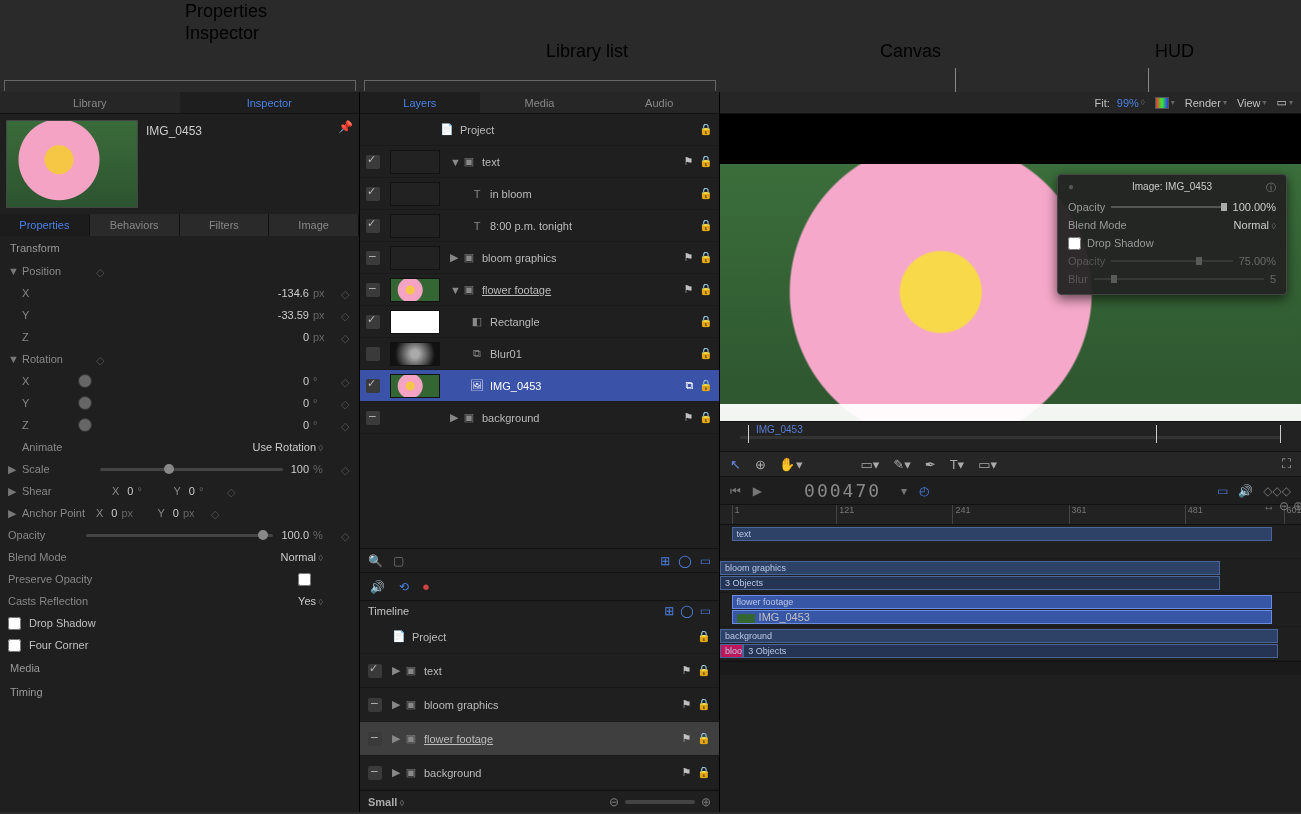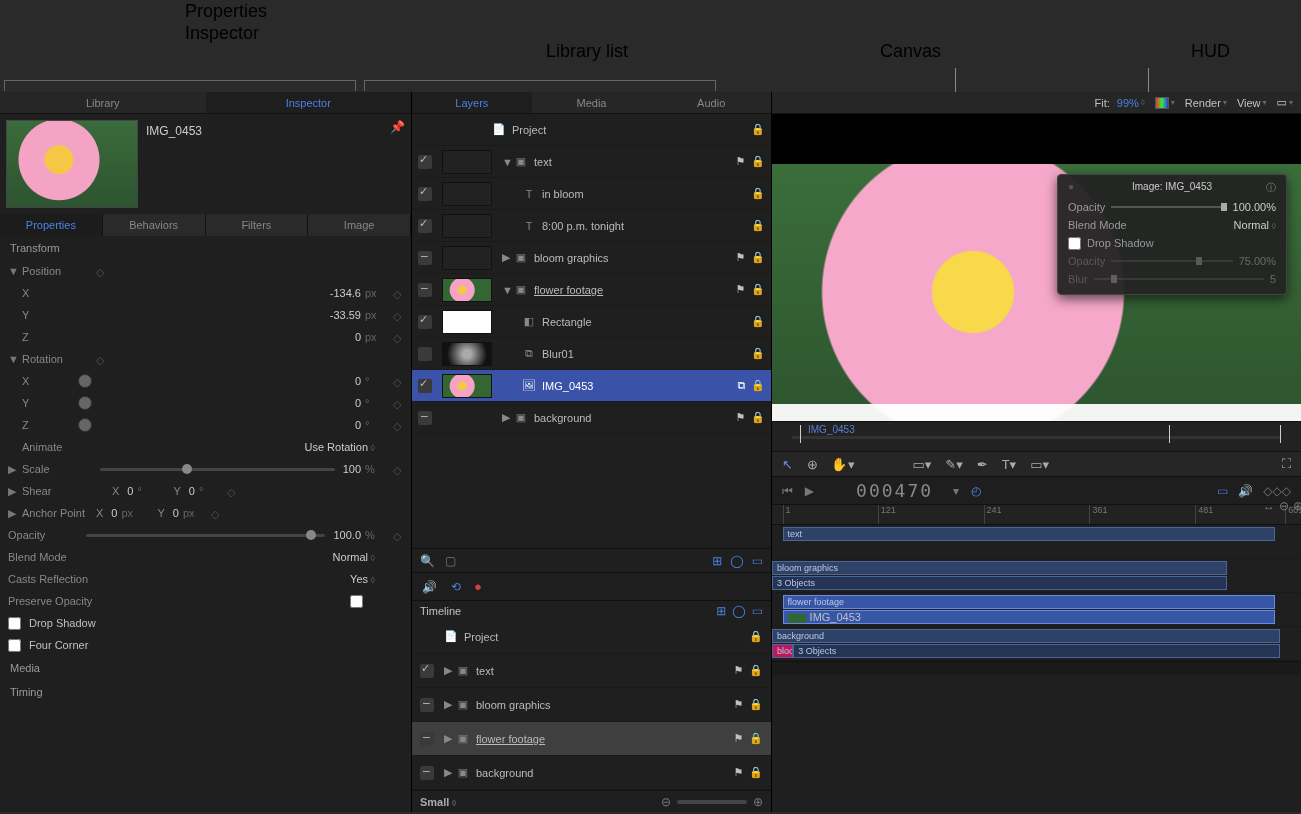--- a/index.html
+++ b/index.html
@@ -6,21 +6,21 @@
   body { background:#2a2a2a; width:1301px; height:814px; position:relative; }
   .annotations { position:absolute; top:0; left:0; right:0; height:92px; pointer-events:none; color:#000; }
   .anno-label { position:absolute; font-size:18px; color:#000; line-height:22px; }
   .anno-bracket { position:absolute; border-top:1px solid #666; height:12px; }
   .anno-bracket::before, .anno-bracket::after { content:""; position:absolute; top:0; width:1px; height:10px; background:#666; }
   .anno-bracket::before { left:0; }
   .anno-bracket::after { right:0; }
   .anno-line { position:absolute; width:1px; background:#888; }
 
   .app { position:absolute; top:92px; left:0; width:1301px; height:720px; display:flex; background:#1f1f1f; }
-  .col-inspector { width:412px; display:flex; flex-direction:column; border-right:1px solid #000; }
+  .col-inspector { width:360px; display:flex; flex-direction:column; border-right:1px solid #000; }
   .col-layers { width:360px; display:flex; flex-direction:column; border-right:1px solid #000; }
   .col-canvas { flex:1; display:flex; flex-direction:column; }
 
   .tabrow { display:flex; height:22px; background:#262626; border-bottom:1px solid #111; }
   .tabrow .tab { flex:1; text-align:center; line-height:22px; color:#888; cursor:pointer; }
   .tabrow .tab.active { color:#4a82e6; background:#1e1e1e; }
 
   .preview-row { display:flex; padding:6px; align-items:flex-start; gap:8px; }
   .preview-thumb { width:132px; height:88px; background:#315a2f; border:1px solid #444; position:relative; overflow:hidden; }
   .flower { position:absolute; inset:0; background:radial-gradient(circle at 40% 45%, #f5c744 0 14px, transparent 15px), radial-gradient(circle at 40% 45%, #f4a3c5 0 40px, transparent 41px), linear-gradient(#3a6b3a,#2d5430); }
@@ -135,21 +135,21 @@
 <div class="annotations">
   <div class="anno-label" style="left:185px; top:0;">Properties<br>Inspector</div>
   <div class="anno-bracket" style="left:4px; width:352px; top:80px;"></div>
 
   <div class="anno-label" style="left:546px; top:40px;">Library list</div>
   <div class="anno-bracket" style="left:364px; width:352px; top:80px;"></div>
 
   <div class="anno-label" style="left:880px; top:40px;">Canvas</div>
   <div class="anno-line" style="left:955px; top:68px; height:140px;"></div>
 
-  <div class="anno-label" style="left:1191px; top:40px;">HUD</div>
+  <div class="anno-label" style="left:1155px; top:40px;">HUD</div>
   <div class="anno-line" style="left:1148px; top:68px; height:90px;"></div>
 </div>
 
 <div class="app">
 
   <div class="col-inspector">
     <div class="tabrow">
       <div class="tab">Library</div>
       <div class="tab active">Inspector</div>
     </div>
@@ -267,27 +267,27 @@
         <span class="val">100.0</span>
         <span class="unit">%</span>
         <span class="keydot">◇</span>
       </div>
     <div class="prop-row">
         <span class="lbl">Blend Mode</span>
         <span class="val dropdown">Normal</span>
         <span class="unit"></span>
       </div>
     <div class="prop-row">
+        <span class="lbl" style="flex-basis:120px;">Preserve Opacity</span>
+        <input type="checkbox" style="margin-left: auto; margin-right: 40px;">
+      </div>
+    <div class="prop-row">
         <span class="lbl" style="flex-basis:120px;">Casts Reflection</span>
         <span class="val dropdown">Yes</span>
         <span class="unit"></span>
-      </div>
-    <div class="prop-row">
-        <span class="lbl" style="flex-basis:120px;">Preserve Opacity</span>
-        <input type="checkbox" style="margin-left: auto; margin-right: 40px;">
       </div>
 
     <div class="checkrow">
         <input type="checkbox" style="">
         <span>Drop Shadow</span>
       </div>
     <div class="checkrow">
         <input type="checkbox" style="">
         <span>Four Corner</span>
       </div>

